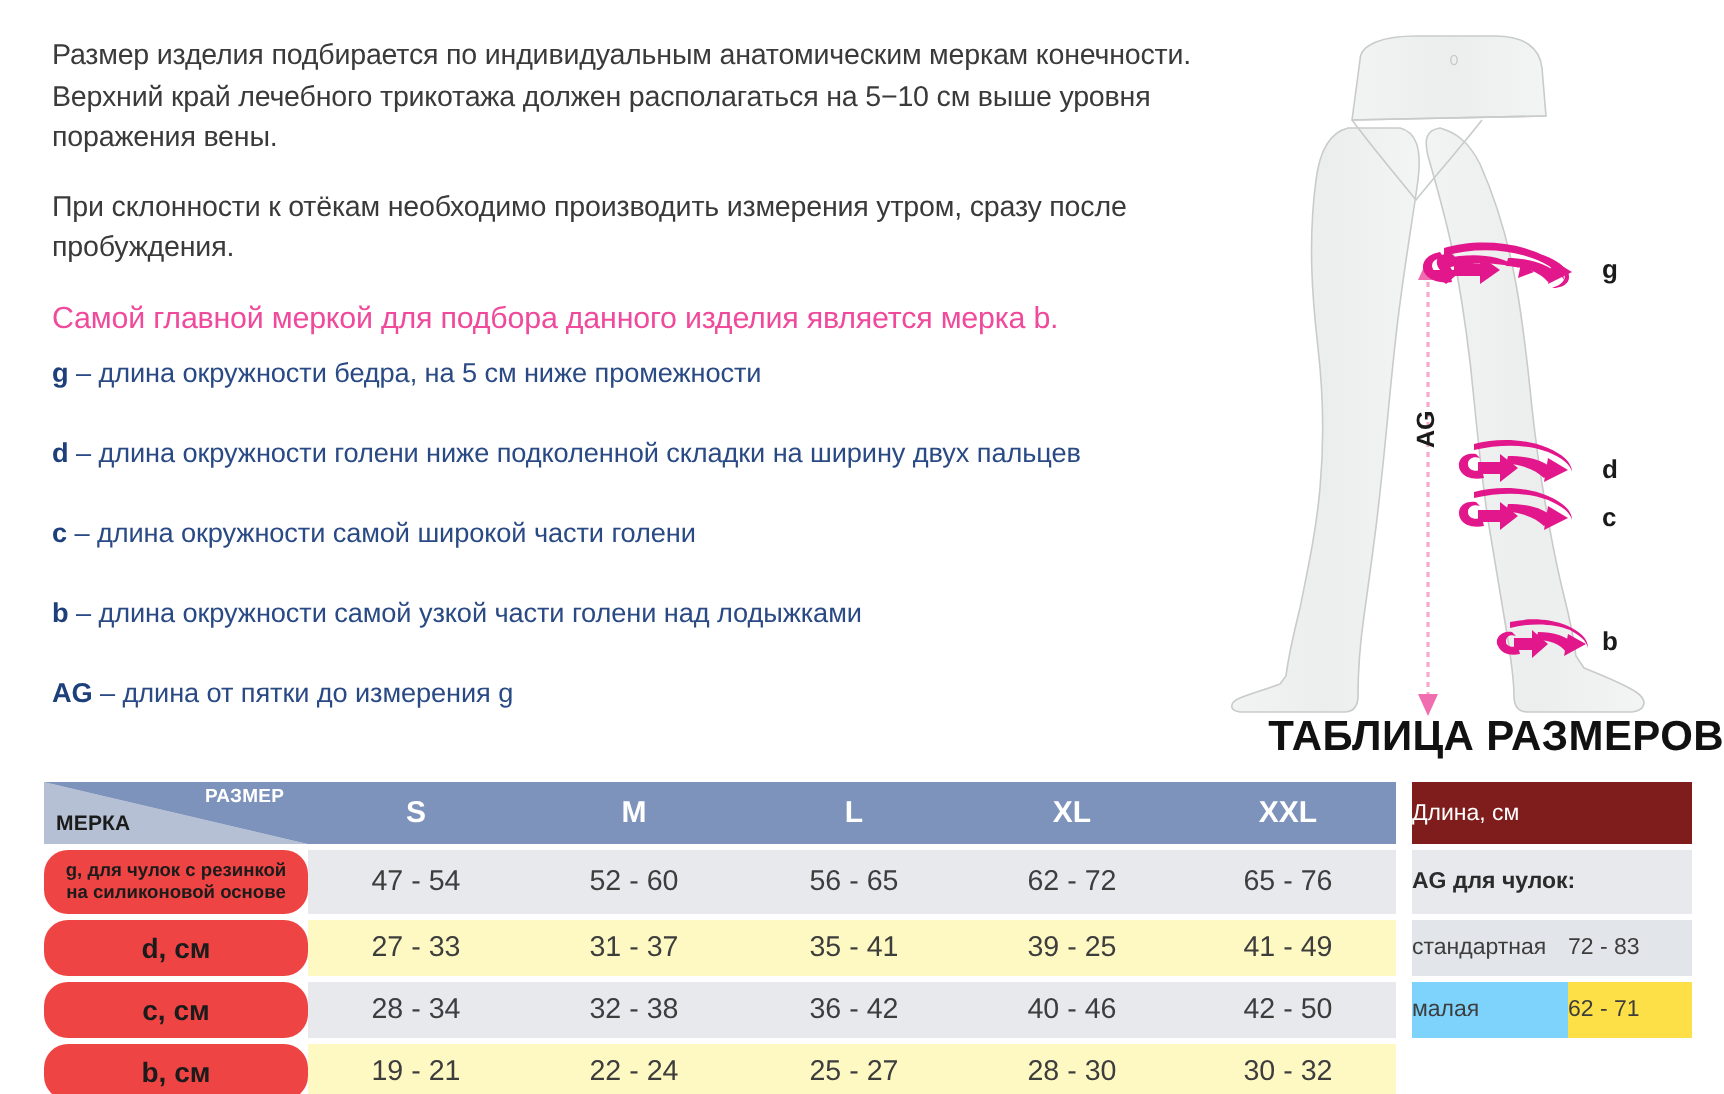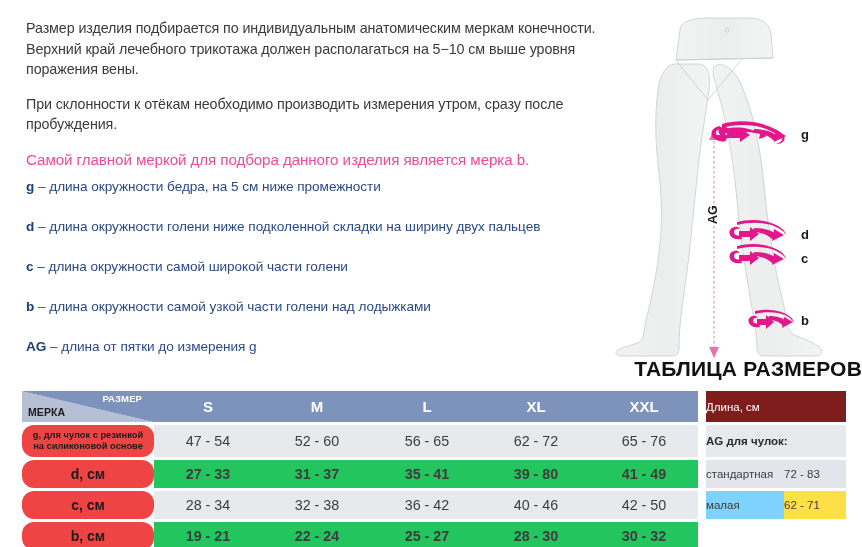--- a/index.html
+++ b/index.html
@@ -177,21 +177,21 @@
   }
   .cell-val {
     background: #e7e9ec;
     color: #3d3d3d;
     font-size: 14.3px;
     text-align: center;
     vertical-align: middle;
     padding-left: 20px;
   }
   tr.band-a .cell-val { background: #e7e9ec; }
-  tr.band-b .cell-val { background: #22c55e; font-weight: bold; }
+  tr.band-b .cell-val { background: #fef9c3; }
   .spacer-row td { height: 3px; background: #ffffff; }
 
   
   #length-table {
     position: absolute;
     left: 706px;
     top: 391px;
     width: 140px;
     border-collapse: collapse;
     table-layout: fixed;
@@ -420,21 +420,21 @@
 
     <tr class="spacer-row">
       <td colspan="6"></td>
     </tr>
 
     <tr class="band-b">
       <td class="row-label">d, см</td>
       <td class="cell-val">27 - 33</td>
       <td class="cell-val">31 - 37</td>
       <td class="cell-val">35 - 41</td>
-      <td class="cell-val">39 - 80</td>
+      <td class="cell-val">39 - 25</td>
       <td class="cell-val">41 - 49</td>
     </tr>
 
     <tr class="spacer-row">
       <td colspan="6"></td>
     </tr>
 
     <tr class="band-a">
       <td class="row-label">c, см</td>
       <td class="cell-val">28 - 34</td>

